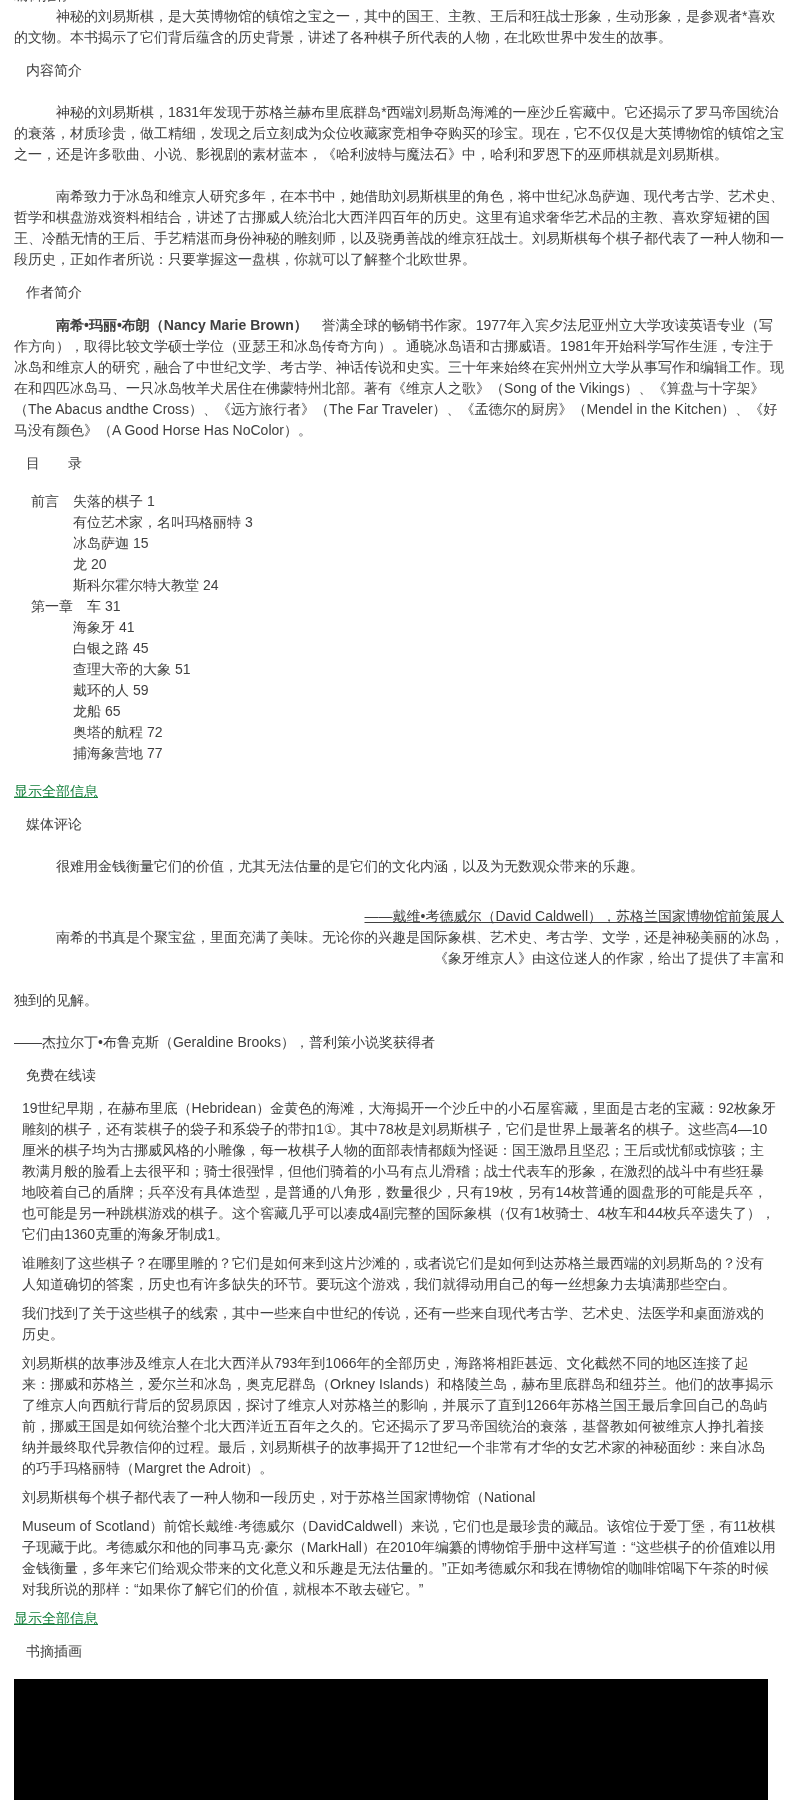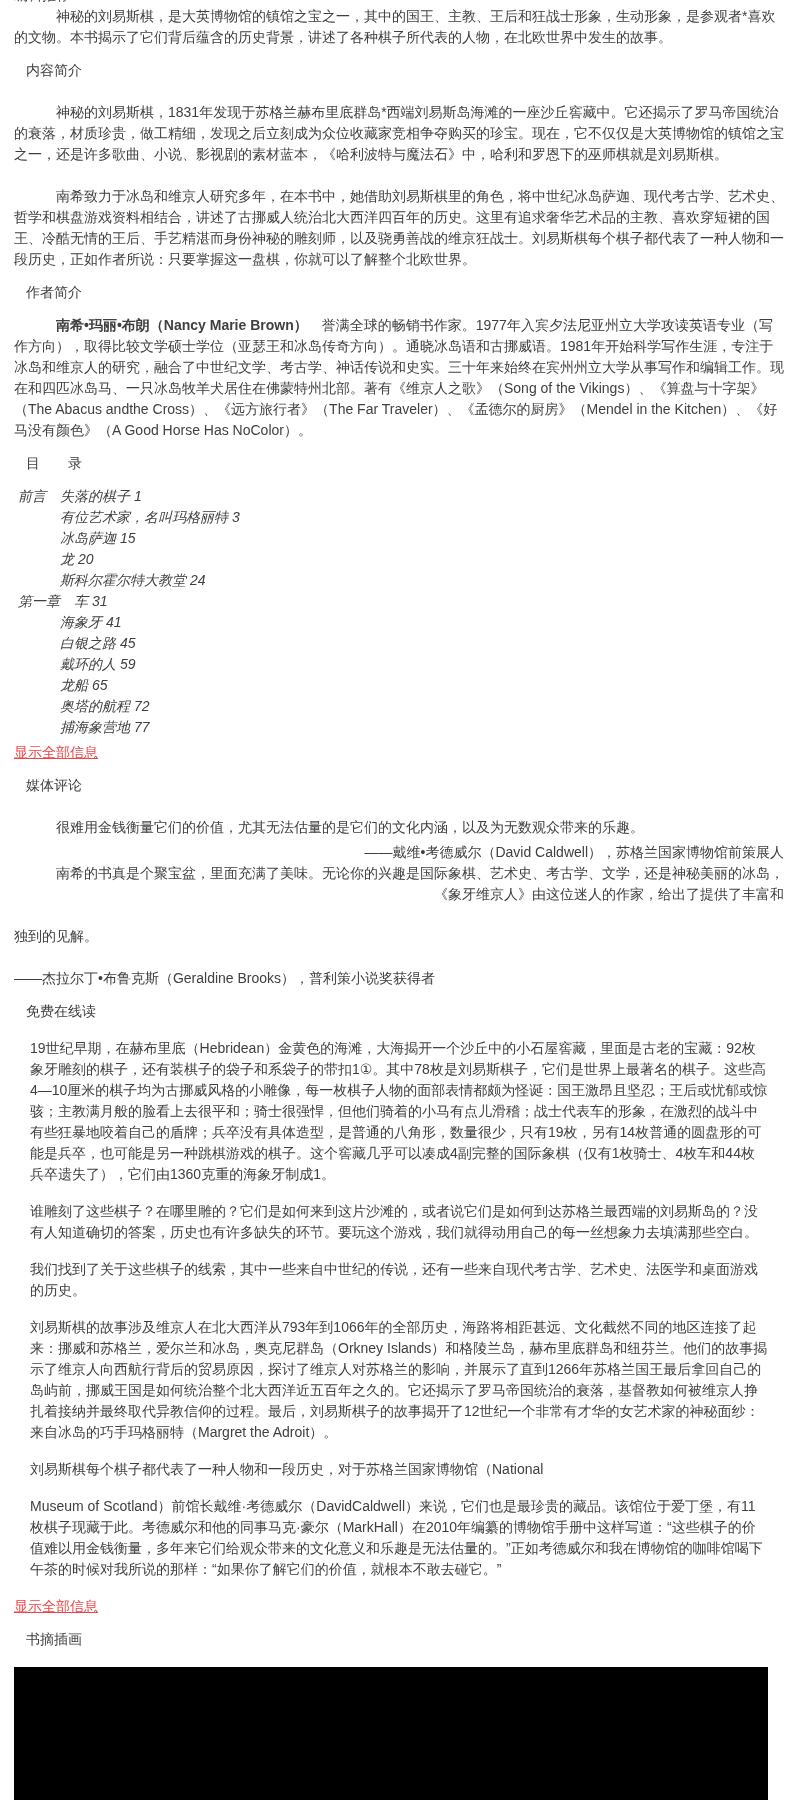--- a/index.html
+++ b/index.html
@@ -7,29 +7,29 @@
     width:800px;height:1800px;overflow:hidden;background:#ffffff;
     font-family:"Liberation Sans","DejaVu Sans",sans-serif;
     font-size:14px;line-height:21px;color:#404040;
   }
   .content{padding:0 16px 4px 14px;}
   p{margin:0;}
   .clipped-line{height:6px;overflow:hidden;}
   .clipped-line span{display:block;margin-top:-15px;}
   .indent{text-indent:3em;}
   .gap-top{margin-top:21px;}
-  .gap-top-sm{margin-top:4px;}
+  .gap-top-sm{margin-top:29px;text-decoration:underline;}
   .sec-heading{margin:12px;}
-  .toc{margin:4px;font-style:italic;}
+  .toc{margin:17px;}
   .toc-item{white-space:pre;}
   .toc-sub{padding-left:42px;}
   .right{text-align:right;}
-  .link{color:#ef4444;text-decoration:underline;cursor:pointer;display:inline-block;}
+  .link{color:#15803d;text-decoration:underline;cursor:pointer;display:inline-block;}
   .bold{font-weight:bold;}
-  .excerpt p{margin:16px;}
+  .excerpt p{margin:8px;}
   .image-wrap{
     margin-left:14px;margin-top:1px;width:754px;height:360px;
     background:#000000;position:relative;overflow:hidden;
   }
   .chessman{position:absolute;left:296px;top:170px;}
 </style>
 </head>
 <body>
 
 <div class="content">
@@ -50,20 +50,21 @@
   <p class="sec-heading">目　　录</p>
   <div class="toc">
     <div class="toc-item">前言　失落的棋子 1</div>
     <div class="toc-item toc-sub">有位艺术家，名叫玛格丽特 3</div>
     <div class="toc-item toc-sub">冰岛萨迦 15</div>
     <div class="toc-item toc-sub">龙 20</div>
     <div class="toc-item toc-sub">斯科尔霍尔特大教堂 24</div>
     <div class="toc-item">第一章　车 31</div>
     <div class="toc-item toc-sub">海象牙 41</div>
     <div class="toc-item toc-sub">白银之路 45</div>
+    <div class="toc-item toc-sub">查理大帝的大象 51</div>
     <div class="toc-item toc-sub">戴环的人 59</div>
     <div class="toc-item toc-sub">龙船 65</div>
     <div class="toc-item toc-sub">奥塔的航程 72</div>
     <div class="toc-item toc-sub">捕海象营地 77</div>
   </div>
   <div><span class="link">显示全部信息</span></div>
 
   <p class="sec-heading">媒体评论</p>
   <p class="indent gap-top">很难用金钱衡量它们的价值，尤其无法估量的是它们的文化内涵，以及为无数观众带来的乐趣。</p>
   <p class="right gap-top-sm">——戴维•考德威尔（David Caldwell），苏格兰国家博物馆前策展人</p>

